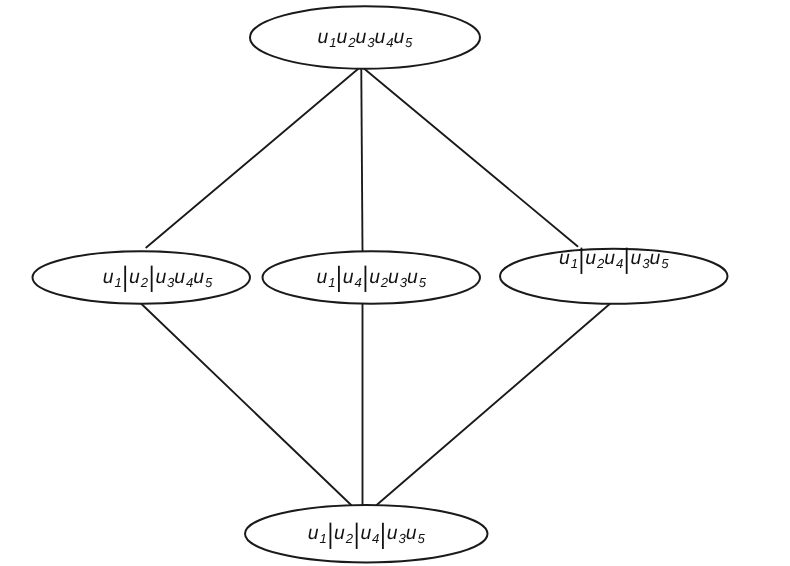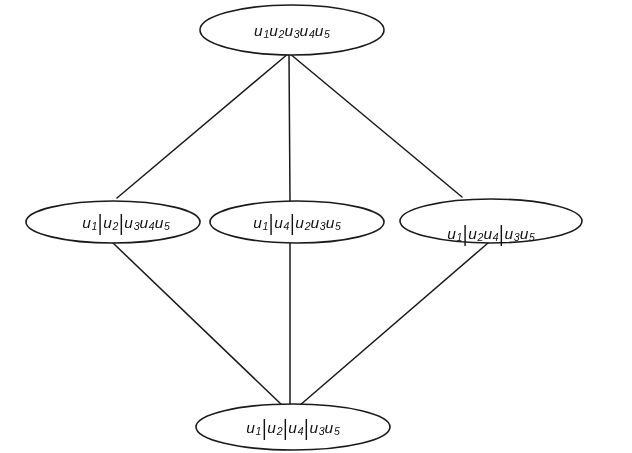--- a/index.html
+++ b/index.html
@@ -71,16 +71,16 @@
         <ellipse cx="113" cy="222" rx="87" ry="21" fill="#ffffff" stroke="#1a1a1a" stroke-width="1.6"></ellipse>
         <ellipse cx="297" cy="222" rx="87" ry="21" fill="#ffffff" stroke="#1a1a1a" stroke-width="1.6"></ellipse>
         <ellipse cx="491" cy="221" rx="91" ry="22" fill="#ffffff" stroke="#1a1a1a" stroke-width="1.6"></ellipse>
         <ellipse cx="293" cy="427" rx="97" ry="23" fill="#ffffff" stroke="#1a1a1a" stroke-width="1.6"></ellipse>
       </g>
   </svg>
   <div id="label-layer">
       <div class="node-label" style="left: 292px; top: 31px;"><span class="tight">u</span><span class="sub">1</span><span class="tight">u</span><span class="sub">2</span><span class="tight">u</span><span class="sub">3</span><span class="tight">u</span><span class="sub">4</span><span class="tight">u</span><span class="sub">5</span></div>
       <div class="node-label" style="left: 126px; top: 223px;"><span class="tight">u</span><span class="sub">1</span><span class="bar">|</span><span class="tight">u</span><span class="sub">2</span><span class="bar">|</span><span class="tight">u</span><span class="sub">3</span><span class="tight">u</span><span class="sub">4</span><span class="tight">u</span><span class="sub">5</span></div>
       <div class="node-label" style="left: 297px; top: 223px; text-align: center;"><span class="tight">u</span><span class="sub">1</span><span class="bar">|</span><span class="tight">u</span><span class="sub">4</span><span class="bar">|</span><span class="tight">u</span><span class="sub">2</span><span class="tight">u</span><span class="sub">3</span><span class="tight">u</span><span class="sub">5</span></div>
-      <div class="node-label" style="left: 491px; top: 234px;"><span class="tight">u</span><span class="sub">1</span><span class="bar">|</span><span class="tight">u</span><span class="sub">2</span><span class="tight">u</span><span class="sub">4</span><span class="bar">|</span><span class="tight">u</span><span class="sub">3</span><span class="tight">u</span><span class="sub">5</span></div>
+      <div class="node-label" style="left: 491px; top: 208px;"><span class="tight">u</span><span class="sub">1</span><span class="bar">|</span><span class="tight">u</span><span class="sub">2</span><span class="tight">u</span><span class="sub">4</span><span class="bar">|</span><span class="tight">u</span><span class="sub">3</span><span class="tight">u</span><span class="sub">5</span></div>
       <div class="node-label" style="left: 293px; top: 428px;"><span class="tight">u</span><span class="sub">1</span><span class="bar">|</span><span class="tight">u</span><span class="sub">2</span><span class="bar">|</span><span class="tight">u</span><span class="sub">4</span><span class="bar">|</span><span class="tight">u</span><span class="sub">3</span><span class="tight">u</span><span class="sub">5</span></div>
     </div>
 </div>
 
 </body></html>

